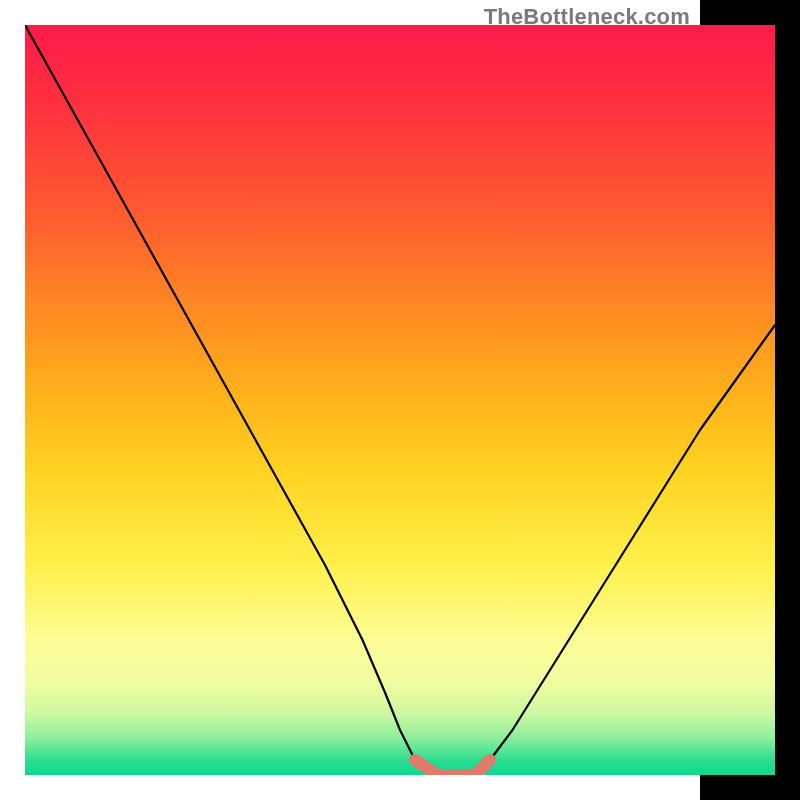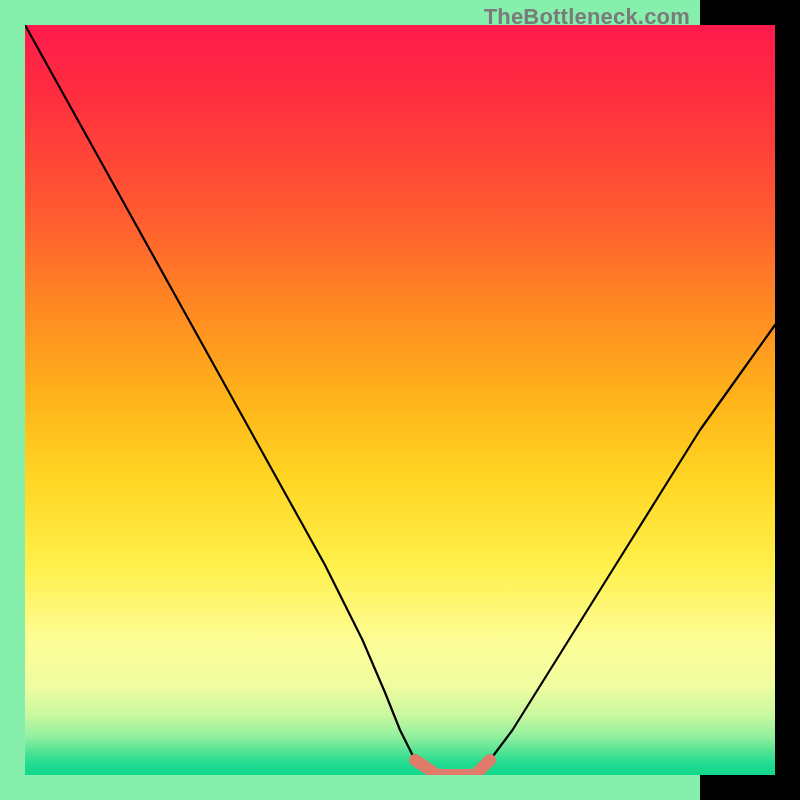--- a/index.html
+++ b/index.html
@@ -8,21 +8,21 @@
     width: 800px;
     height: 800px;
     overflow: hidden;
     font-family: Arial, Helvetica, sans-serif;
     background: #000;
   }
   .stage {
     position: relative;
     width: 700px;
     height: 800px;
-    background: #86efac;
+    background: #ffffff;
   }
   .plot {
     position: absolute;
     left: 25px;
     top: 25px;
     width: 750px;
     height: 750px;
     background: linear-gradient(
       to bottom,
       #ff1a4b 0%,

